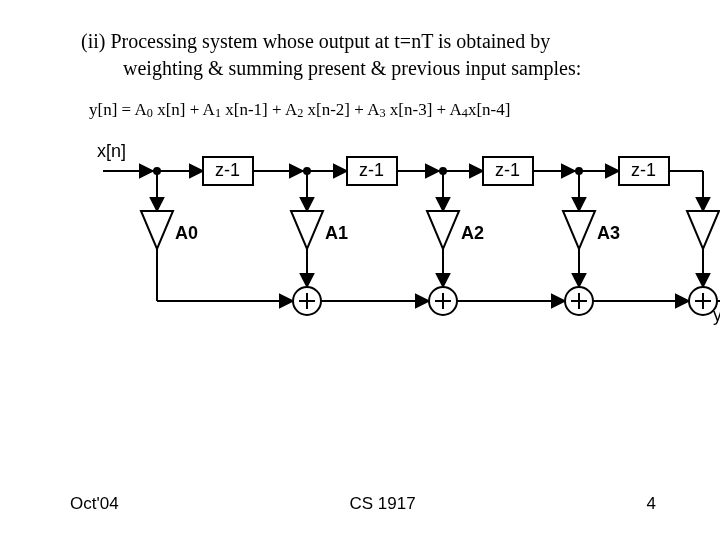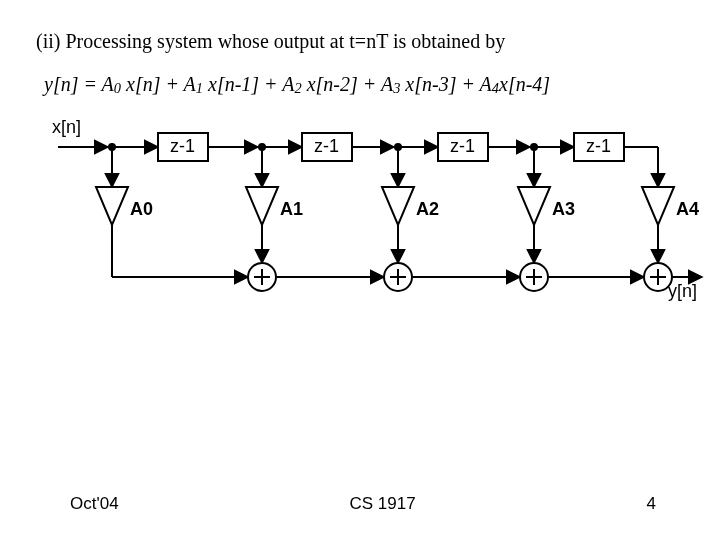--- a/index.html
+++ b/index.html
@@ -6,24 +6,24 @@
     margin: 0;
     padding: 0;
     width: 720px;
     height: 540px;
     font-family: "Times New Roman", serif;
     font-size: 20px;
     color: #000;
     background: #fff;
     position: relative;
   }
-  .content { padding: 28px 36px 0 36px; }
+  .content { padding: 28px 36px 0 36px; margin-left: 45px; }
   .para1 { text-align: justify; margin: 0 0 18px 0; line-height: 1.35; }
   .hang { display: block; padding-left: 42px; text-indent: -42px; }
-  .eq { margin: 0 0 20px 8px; font-size: 20px; white-space: nowrap; font-style: italic; }
+  .eq { margin: 0 0 20px 8px; font-size: 17px; white-space: nowrap; }
   sub { font-size: 0.72em; vertical-align: -2px; }
   .para2 { margin: 0 0 14px 8px; line-height: 1.35; }
   .red { color: #b30000; }
   sup { font-size: 0.75em; }
   .diagram { display:block; margin: 6px 0 0 10px; }
   .footer {
     position: absolute;
     bottom: 26px; left: 0; right: 0;
     display: flex; justify-content: space-between;
     padding: 0 64px 0 70px;
@@ -33,20 +33,21 @@
   }
 </style>
 </head>
 <body>
 
 <div class="content">
   <p class="para1">
     <span class="hang">
       <span>(ii)  Processing  system  whose  output  at  t=nT  is  obtained  by</span>
     </span>
+    <span style="padding-left:42px;">weighting &amp; summing  present &amp; previous input samples:</span>
   </p>
 
   <p class="eq">
     <span>y[n]  =  A</span><sub>0</sub><span> x[n]  + A</span><sub>1</sub><span> x[n-1]  +  A</span><sub>2</sub><span> x[n-2]  + A</span><sub>3</sub><span> x[n-3]  + A</span><sub>4</sub><span>x[n-4]</span>
   </p>
 
 
   <svg class="diagram" width="660" height="200" viewBox="0 0 660 200">
     <defs>
       <marker id="arr" viewBox="0 0 10 10" refX="9" refY="5" markerWidth="8" markerHeight="8" orient="auto">

